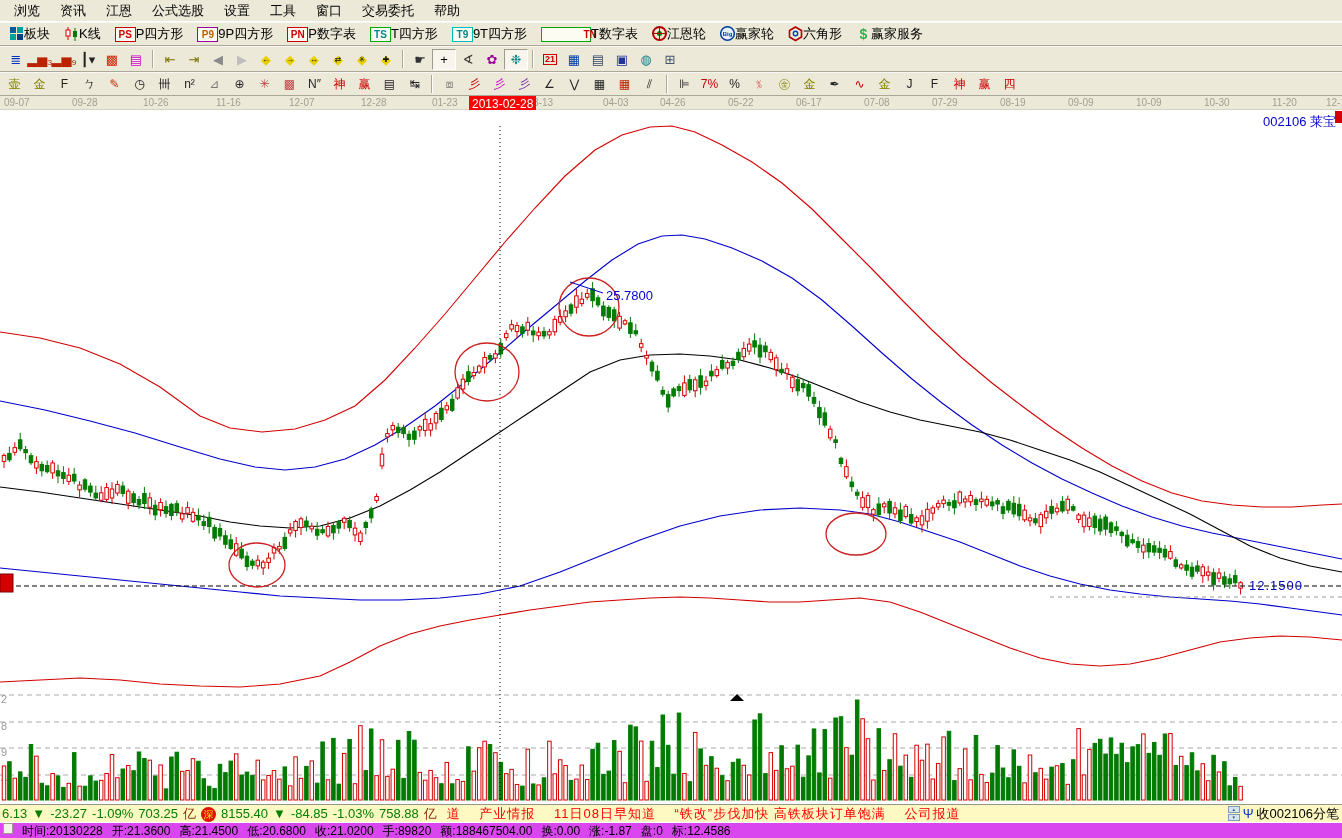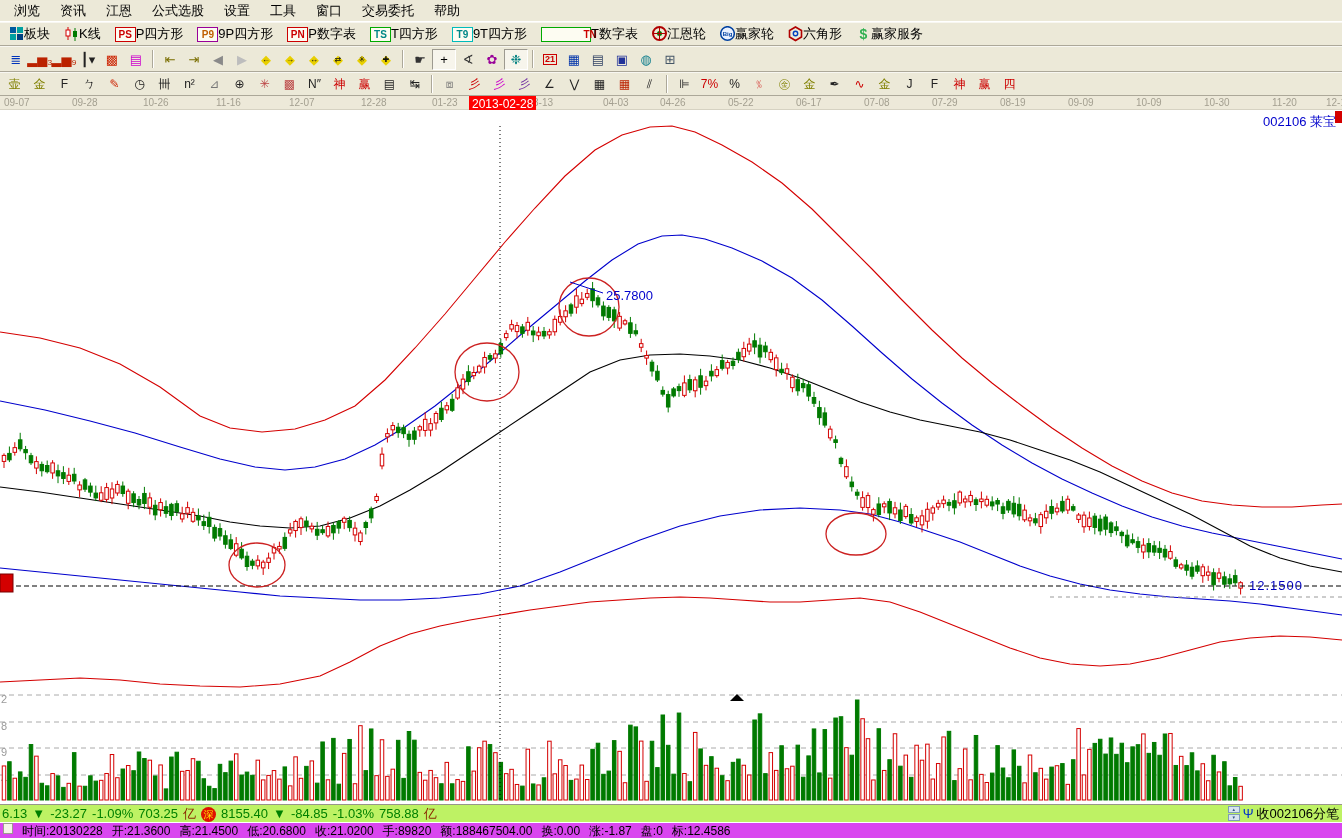--- a/index.html
+++ b/index.html
@@ -41,21 +41,21 @@
   .chart { position:relative; height:694px; background:#ffffff; overflow:hidden; }
   .chart svg { position:absolute; left:0; top:0; }
   .chart-header { position:absolute; top:3px; left:8px; display:flex; gap:28px;
                   font-size:13px; background:transparent; z-index:5; }
   .indicator-name { color:#000; }
   .stock-label { position:absolute; top:3px; right:6px; font-size:13px; z-index:5; white-space:nowrap; }
   .anno { position:absolute; font-size:13px; z-index:4; white-space:nowrap; }
 
   
   .ticker { height:18px; display:flex; align-items:center; font-size:13px;
-            background:#bef264; border-top:1px solid #98968a; padding-left:2px; white-space:nowrap; overflow:hidden; }
+            background:#fef9c3; border-top:1px solid #98968a; padding-left:2px; white-space:nowrap; overflow:hidden; }
   .tk-green { color:#008000; }
   .tk-unit { color:#8a2a00; }
   .tk-badge { display:inline-flex; align-items:center; justify-content:center;
               width:15px; height:15px; border-radius:50%; background:#e01000; color:#ffe400;
               font-size:10px; margin:0 5px; flex:0 0 auto; }
   .tk-news { color:#ff0000; margin-left:10px; letter-spacing:1px; }
   .tk-right { margin-left:auto; display:flex; align-items:center; gap:3px; padding-right:3px; }
   .spin { display:flex; flex-direction:column; gap:1px; }
   .spin b { width:12px; height:7px; background:#d8e4f0; border:1px solid #7f9db9;
             font-size:5px; line-height:5px; text-align:center; color:#31557f; font-weight:normal; }
@@ -1118,20 +1118,21 @@
       <polygon points="730,591 744,591 737,584" fill="#000"></polygon>
       <rect x="1335" y="1" width="7" height="12" fill="#d40000"></rect>
     </svg>
   <div class="stock-label" style="color: rgb(0, 0, 204);">002106 莱宝</div>
   <div class="anno" style="left: 606px; top: 178px; color: rgb(0, 0, 204);">25.7800</div>
   <div class="anno" style="left: 1249px; top: 468px; color: rgb(0, 0, 187); letter-spacing: 1px;">12.1500</div>
 </div>
 
 <div class="ticker">
   <span id="tk-indices"><span class="tk-green" style="margin-right: 5px;">6.13</span><span class="tk-green" style="margin-right: 5px;">▼</span><span class="tk-green" style="margin-right: 5px;">-23.27</span><span class="tk-green" style="margin-right: 5px;">-1.09%</span><span class="tk-green" style="margin-right: 5px;">703.25</span><span class="tk-unit">亿</span><span class="tk-badge">深</span><span class="tk-green" style="margin-right: 5px;">8155.40</span><span class="tk-green" style="margin-right: 5px;">▼</span><span class="tk-green" style="margin-right: 5px;">-84.85</span><span class="tk-green" style="margin-right: 5px;">-1.03%</span><span class="tk-green" style="margin-right: 5px;">758.88</span><span class="tk-unit">亿</span></span>
+  <span class="tk-news">道　 产业情报 　11日08日早知道 　“铁改”步伐加快 高铁板块订单饱满 　公司报道</span>
   <span class="tk-right">
     <span class="spin">
       <b>▴</b>
       <b>▾</b>
     </span>
     <span class="antenna">Ψ</span>
     <span class="tk-label">收002106分笔</span>
   </span>
 </div>
 

